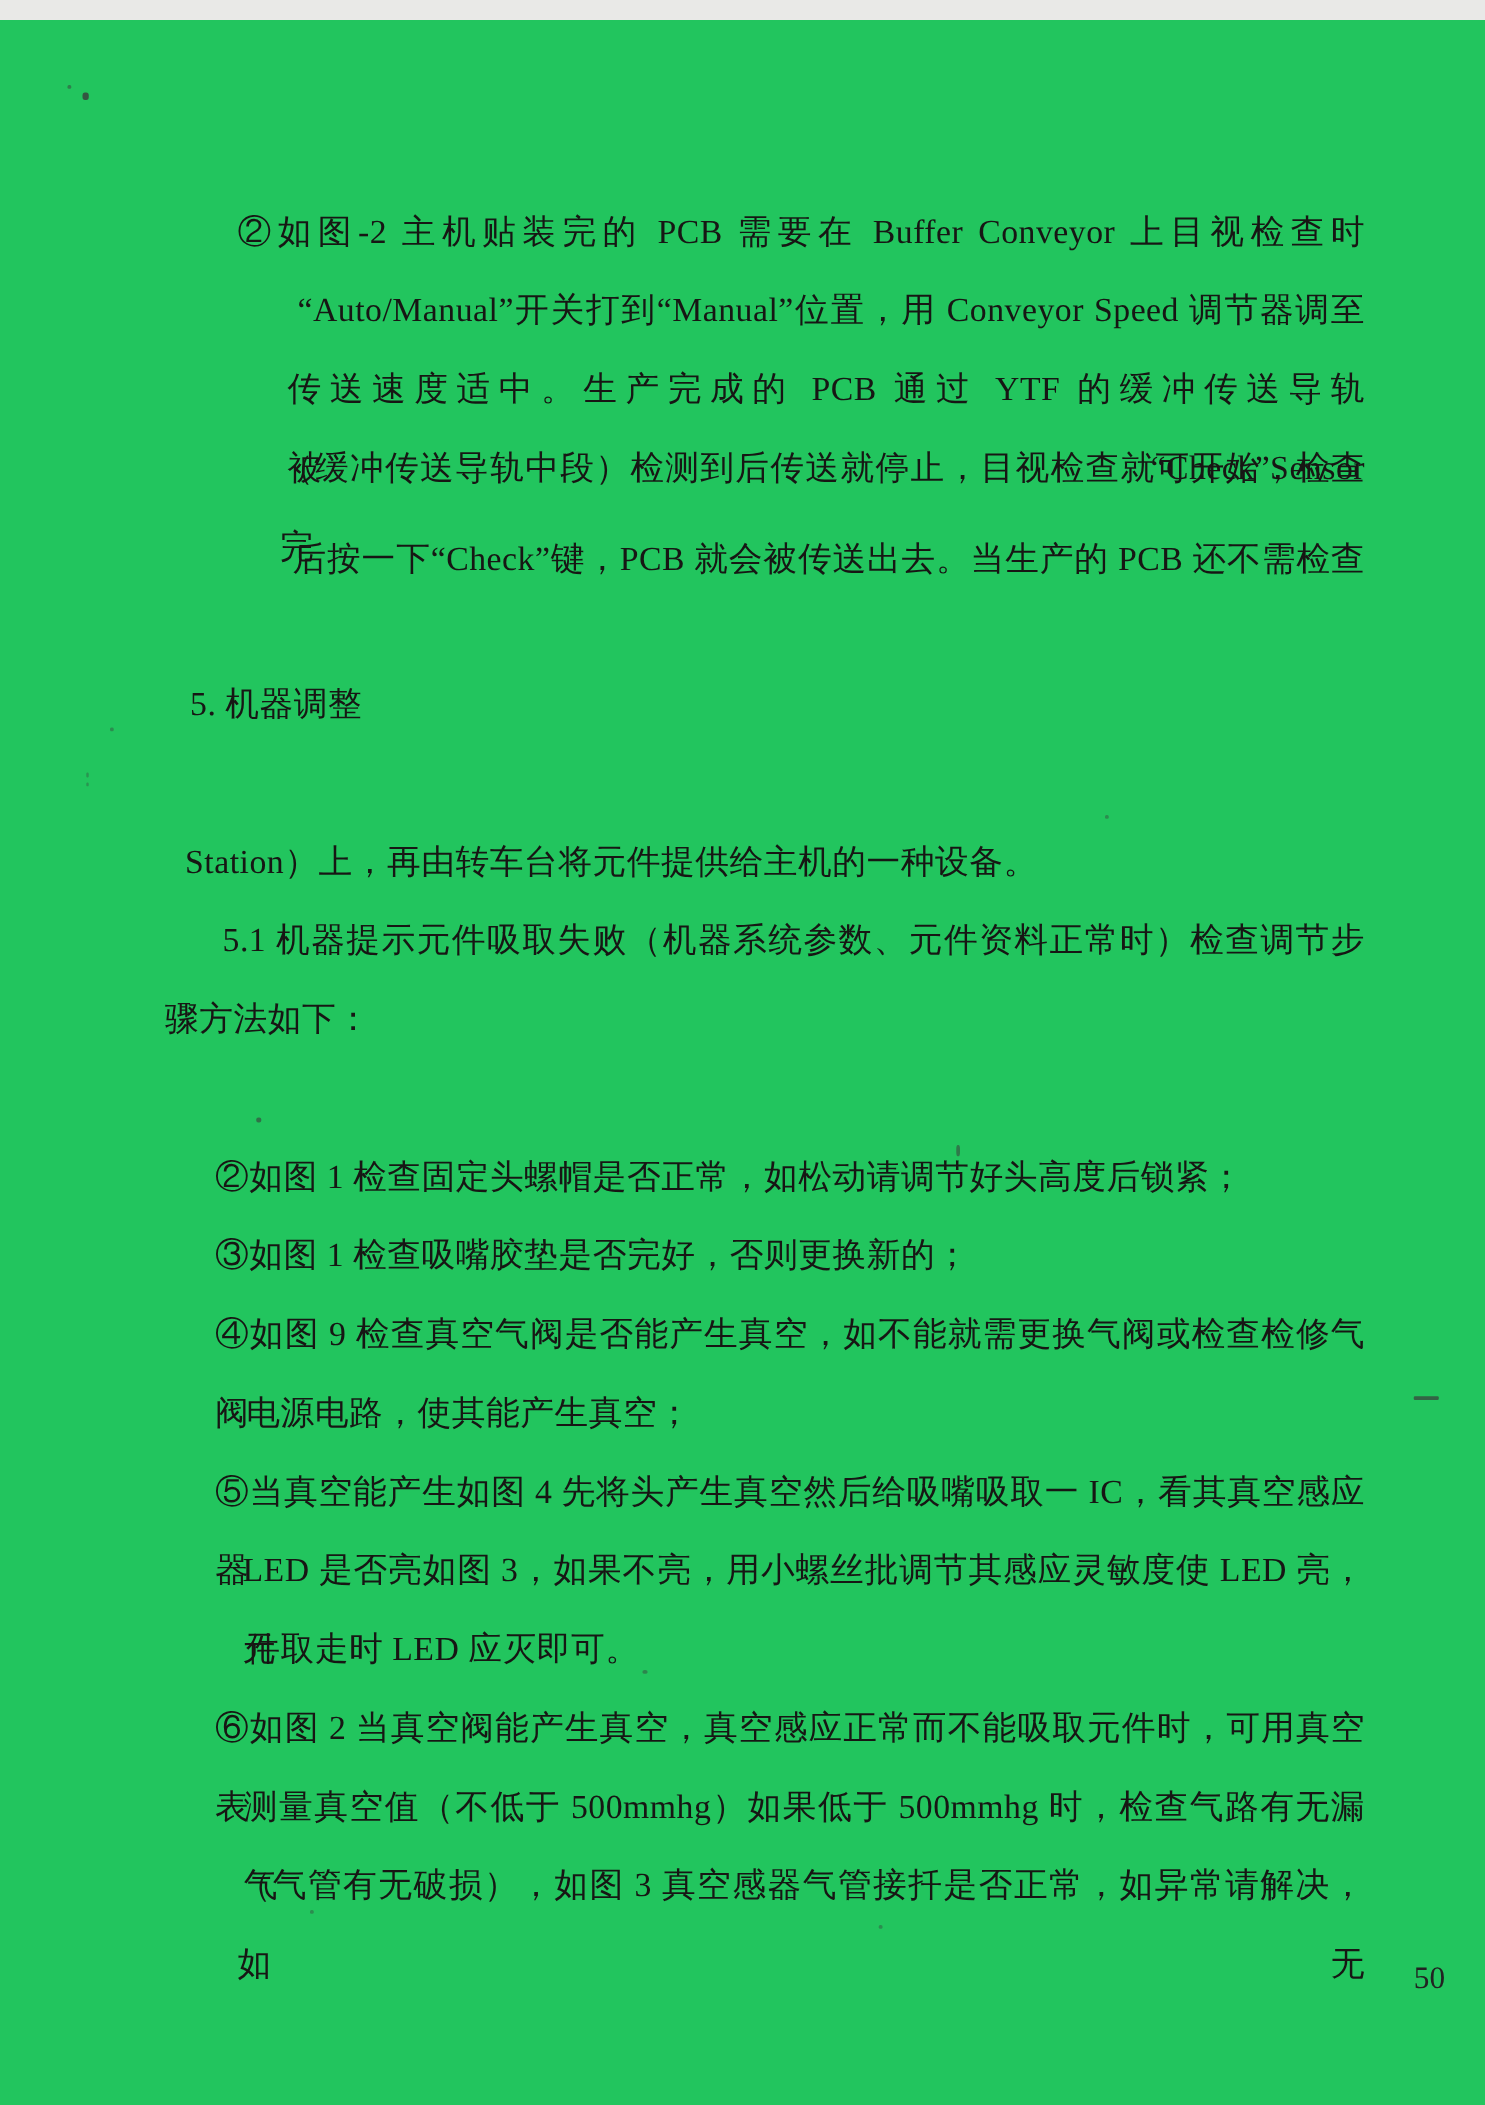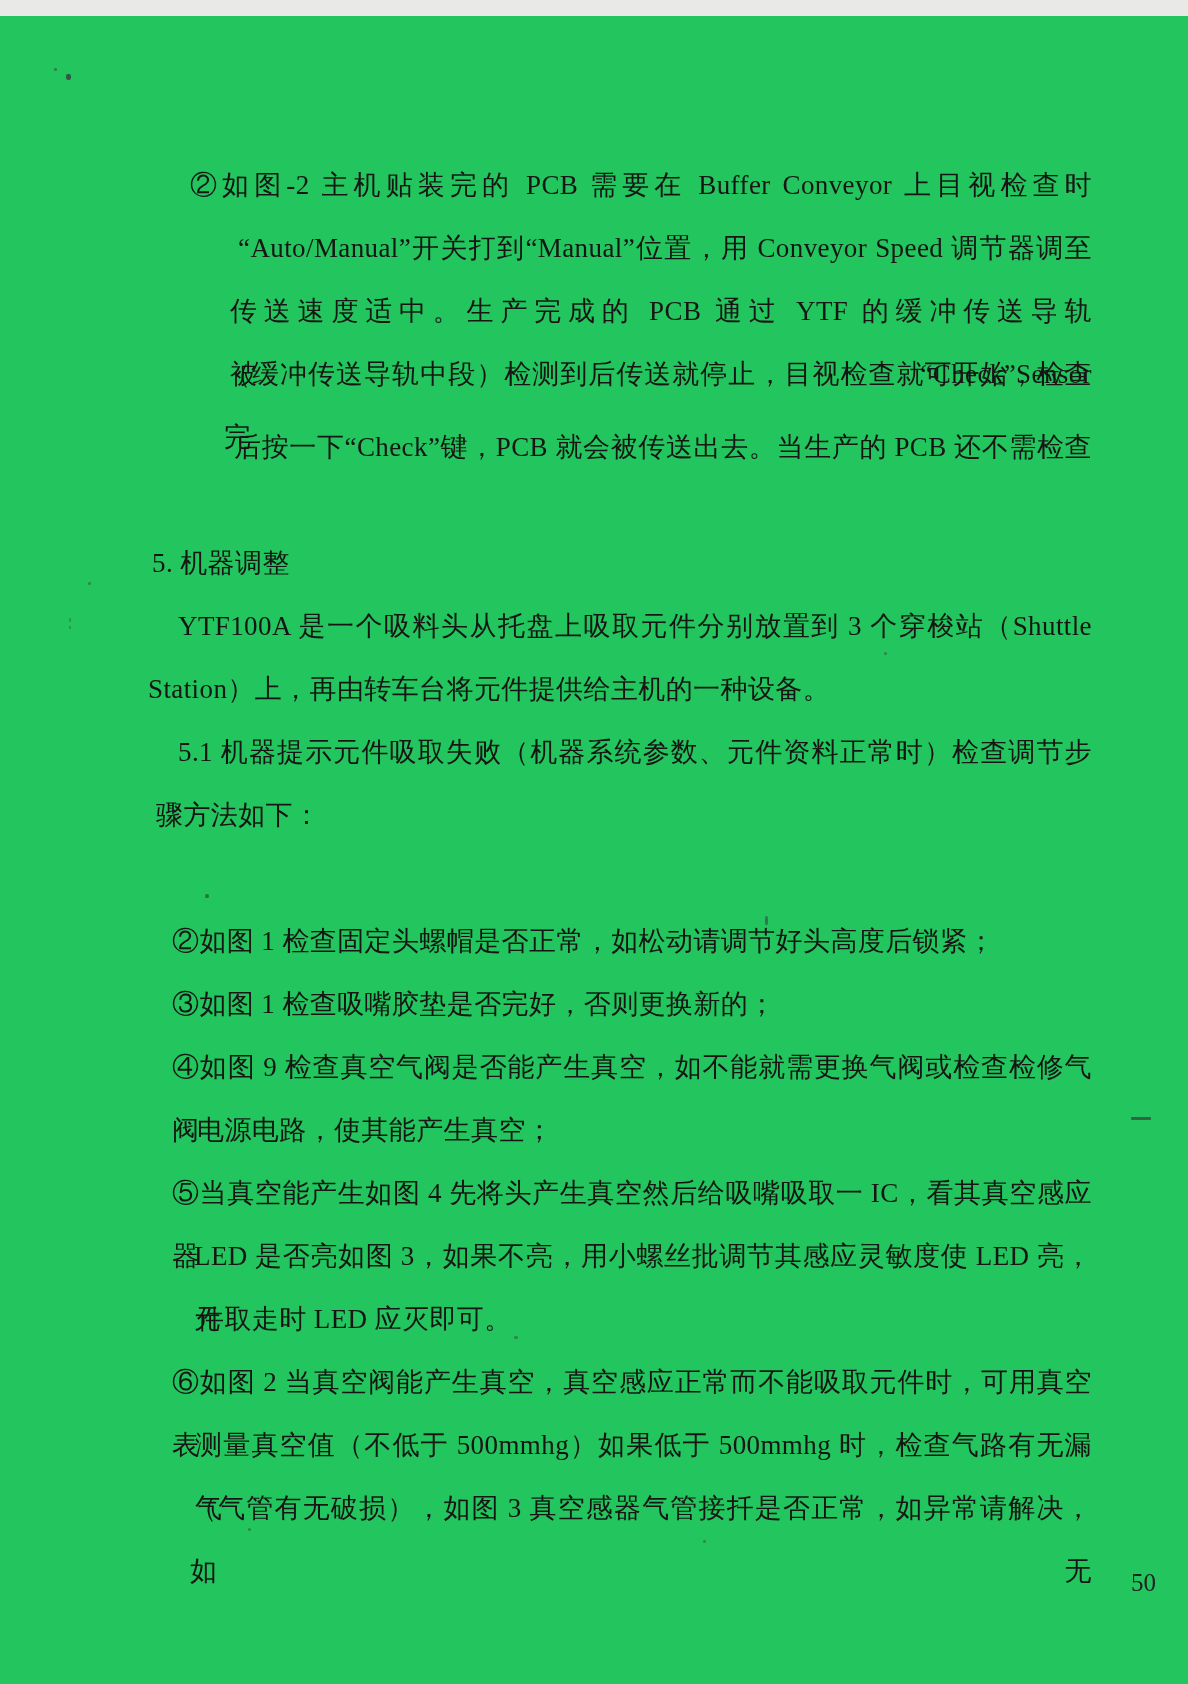--- a/index.html
+++ b/index.html
@@ -43,25 +43,24 @@
 <div class="page">
 
   <div class="ln j" style="top:138px;left:190px;right:96px">②如图-2 主机贴装完的 PCB 需要在 Buffer Conveyor 上目视检查时</div>
   <div class="ln j" style="top:201px;left:238px;right:96px">“Auto/Manual”开关打到“Manual”位置，用 Conveyor Speed 调节器调至</div>
   <div class="ln j" style="top:264px;left:230px;right:96px">传送速度适中。生产完成的 PCB 通过 YTF 的缓冲传送导轨被“Check”Sensor</div>
   <div class="ln j" style="top:327px;left:224px;right:96px">（缓冲传送导轨中段）检测到后传送就停止，目视检查就可开始，检查完</div>
   <div class="ln j" style="top:400px;left:234px;right:96px">后按一下“Check”键，PCB 就会被传送出去。当生产的 PCB 还不需检查</div>
 
   <div class="ln" style="top:516px;left:152px">5. 机器调整</div>
 
-  <div class="ln j" style="top:579px;left:178px;right:96px">YTF100A 是一个吸料头从托盘上吸取元件分别放置到 3 个穿梭站（Shuttle</div>
   <div class="ln" style="top:642px;left:148px">Station）上，再由转车台将元件提供给主机的一种设备。</div>
 
   <div class="ln j" style="top:705px;left:178px;right:96px">5.1 机器提示元件吸取失败（机器系统参数、元件资料正常时）检查调节步</div>
-  <div class="ln" style="top:768px;left:156px">骤方法如下：</div>
+  <div class="ln" style="top:768px;left:132px">骤方法如下：</div>
 
   <div class="ln" style="top:894px;left:172px">②如图 1 检查固定头螺帽是否正常，如松动请调节好头高度后锁紧；</div>
   <div class="ln" style="top:957px;left:172px">③如图 1 检查吸嘴胶垫是否完好，否则更换新的；</div>
   <div class="ln j" style="top:1020px;left:172px;right:96px">④如图 9 检查真空气阀是否能产生真空，如不能就需更换气阀或检查检修气阀</div>
   <div class="ln" style="top:1083px;left:197px">电源电路，使其能产生真空；</div>
   <div class="ln j" style="top:1146px;left:172px;right:96px">⑤当真空能产生如图 4 先将头产生真空然后给吸嘴吸取一 IC，看其真空感应器</div>
   <div class="ln j" style="top:1209px;left:194px;right:96px">LED 是否亮如图 3，如果不亮，用小螺丝批调节其感应灵敏度使 LED 亮，元</div>
   <div class="ln" style="top:1272px;left:197px">件取走时 LED 应灭即可。</div>
   <div class="ln j" style="top:1335px;left:172px;right:96px">⑥如图 2 当真空阀能产生真空，真空感应正常而不能吸取元件时，可用真空表</div>
   <div class="ln j" style="top:1398px;left:195px;right:96px">测量真空值（不低于 500mmhg）如果低于 500mmhg 时，检查气路有无漏气</div>

